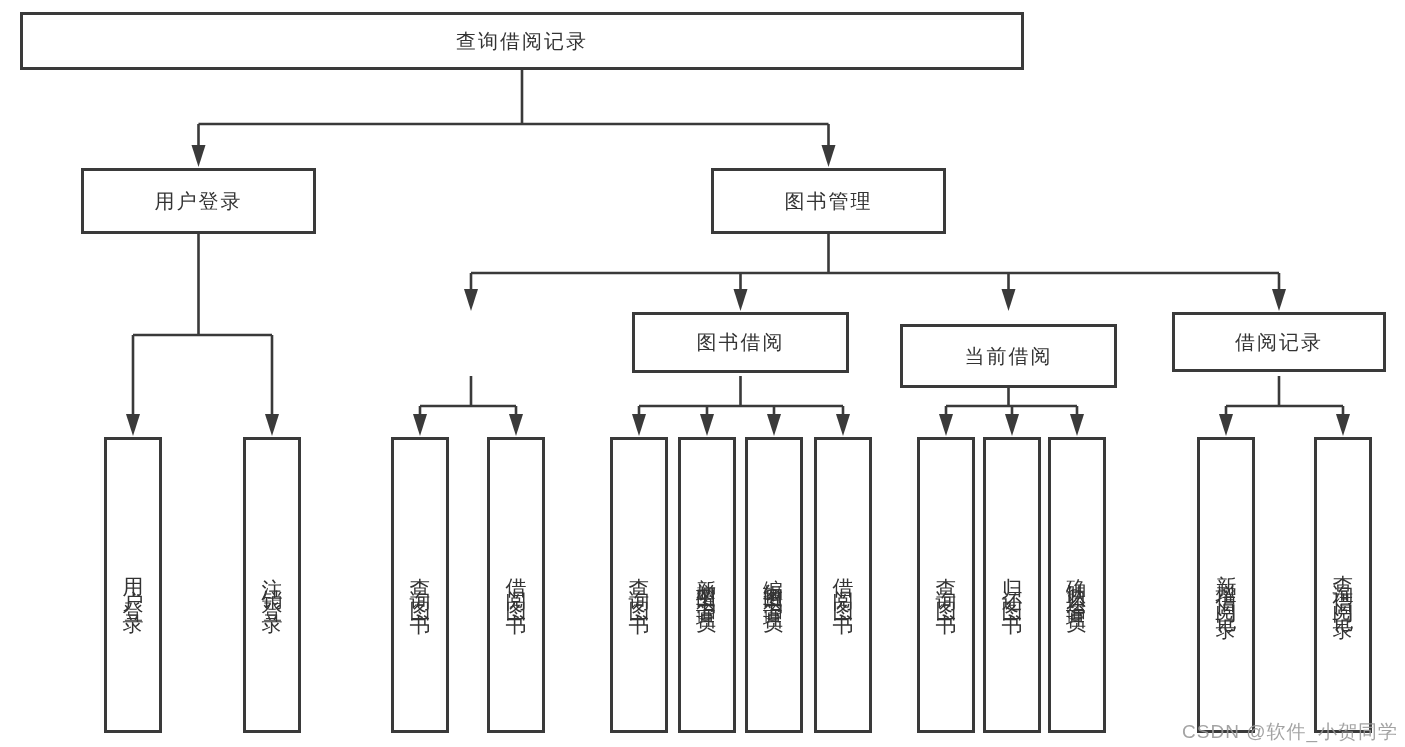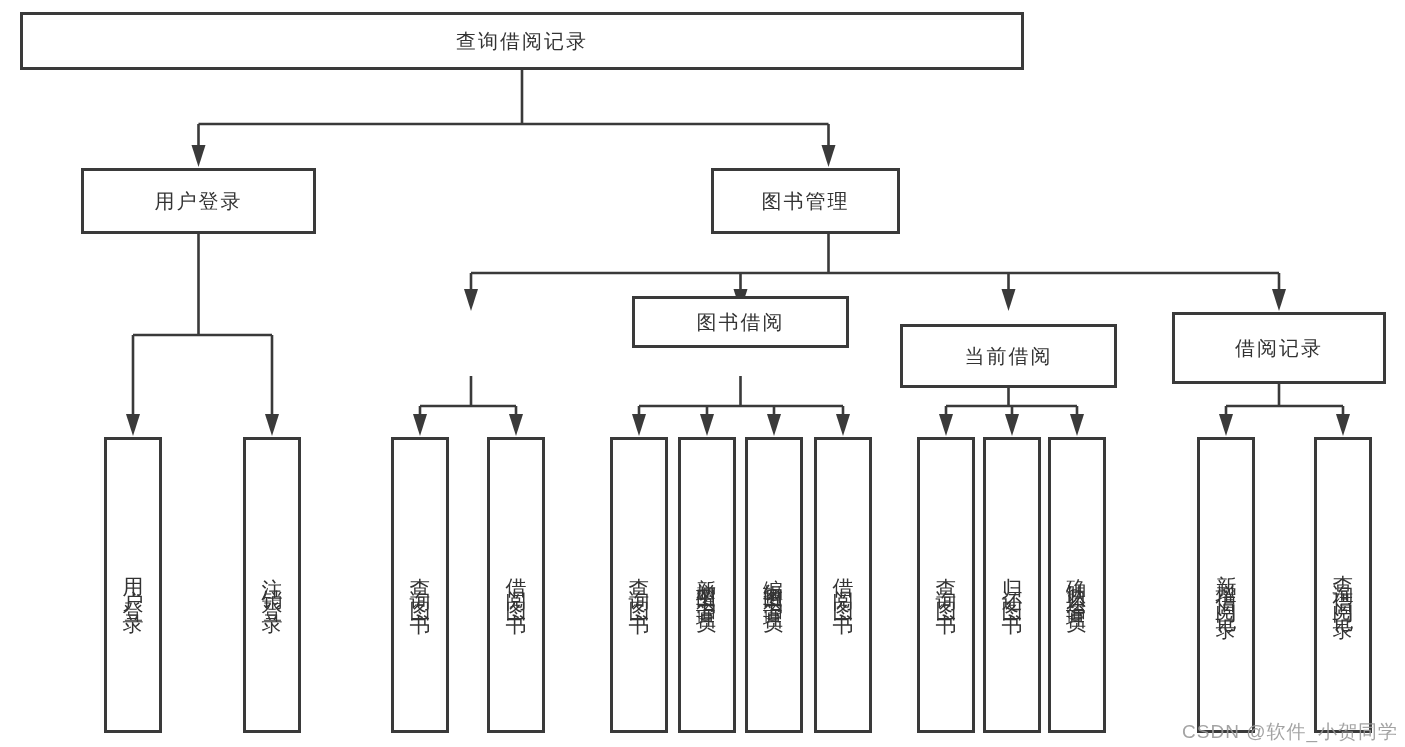--- a/index.html
+++ b/index.html
@@ -71,25 +71,25 @@
       <polygon class="ar" points="1005,414 1019,414 1012,436"></polygon>
       <polygon class="ar" points="1070,414 1084,414 1077,436"></polygon>
       <polygon class="ar" points="1219,414 1233,414 1226,436"></polygon>
       <polygon class="ar" points="1336,414 1350,414 1343,436"></polygon>
     </g>
   </svg>
 
   <div class="node" style="left:20px;top:12px;width:1004px;height:58px">查询借阅记录</div>
 
   <div class="node" style="left:81px;top:168px;width:235px;height:66px">用户登录</div>
-  <div class="node" style="left:711px;top:168px;width:189px;height:66px">图书管理</div>
+  <div class="node" style="left:711px;top:168px;width:235px;height:66px">图书管理</div>
 
-  <div class="node" style="left:632px;top:296px;width:217px;height:52px">图书借阅</div>
+  <div class="node" style="left:632px;top:312px;width:217px;height:61px">图书借阅</div>
   <div class="node" style="left:900px;top:324px;width:217px;height:64px">当前借阅</div>
-  <div class="node" style="left:1172px;top:312px;width:214px;height:72px">借阅记录</div>
+  <div class="node" style="left:1172px;top:312px;width:214px;height:60px">借阅记录</div>
 
   <div class="node leaf" style="left:104px;top:437px;width:58px;height:296px">用户登录</div>
   <div class="node leaf" style="left:243px;top:437px;width:58px;height:296px">注销登录</div>
 
   <div class="node leaf" style="left:391px;top:437px;width:58px;height:296px">查询图书</div>
   <div class="node leaf" style="left:487px;top:437px;width:58px;height:296px">借阅图书</div>
 
   <div class="node leaf" style="left:610px;top:437px;width:58px;height:296px">查询图书</div>
   <div class="node leaf l" style="left:678px;top:437px;width:58px;height:296px">新增图书（管理员）</div>
   <div class="node leaf l" style="left:745px;top:437px;width:58px;height:296px">编辑图书（管理员）</div>

